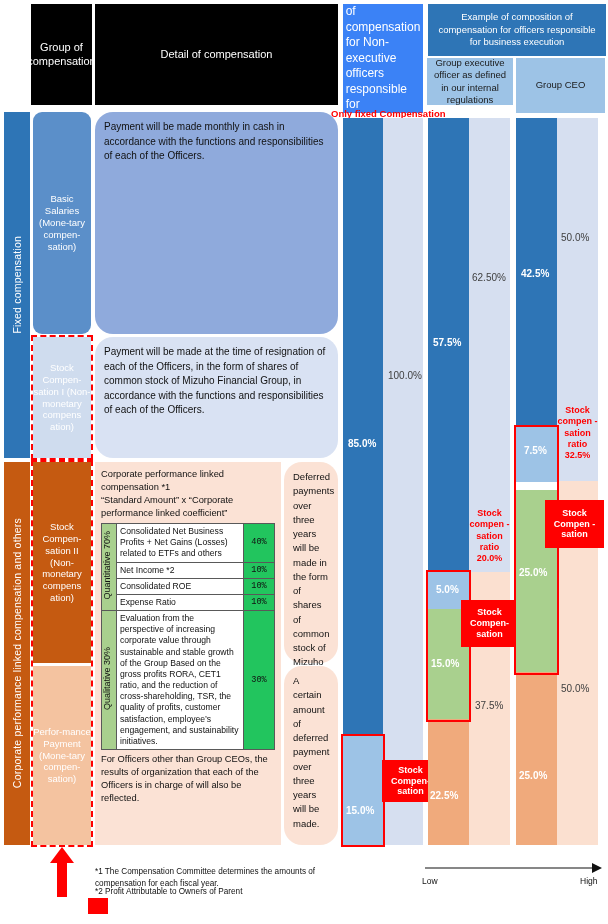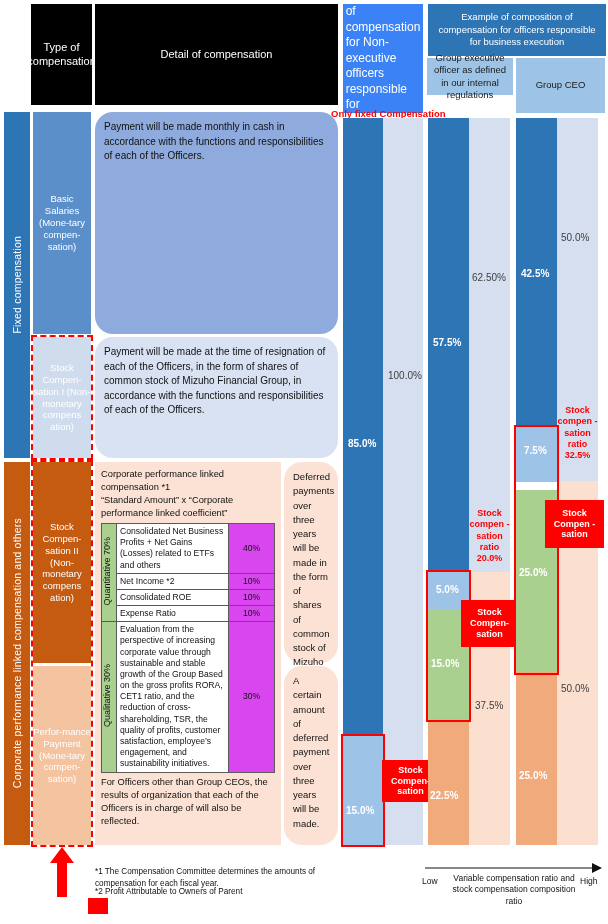--- a/index.html
+++ b/index.html
@@ -64,21 +64,21 @@
   .d-stock1 { background: #d9e2f3; }
   .d-perf   { background: #fbe2d5; }
   .d-def    { background: #fbe2d5; font-size: 9.5px; line-height: 1.5; }
 
   
   .kpi { border-collapse: collapse; width: 100%; font-size: 8.6px; color:#111; }
   .kpi td { border: 1px solid #595959; padding: 2px 3px; line-height:1.3; vertical-align: middle; }
   .kpi .rot { background:#a9d08e; width: 15px; padding:0; }
   .kpi .rot span { writing-mode: vertical-rl; transform: rotate(180deg); display:inline-block; font-size:9px; }
   .kpi .lbl { background:#ffffff; }
-  .kpi .val { background:#d946ef; width: 46px; text-align:center; }
+  .kpi .val { background:#22c55e; width: 31px; text-align:center;font-family:Liberation Mono, monospace; }
 
   
   .bar { position:absolute; }
   .c-darkblue  { background:#2e75b6; }
   .c-lightblue { background:#9dc3e6; }
   .c-paleblue  { background:#d6dff0; }
   .c-green     { background:#a9d08e; }
   .c-orange    { background:#f0aa7c; }
   .c-paleorange{ background:#fbe0d0; }
 
@@ -114,53 +114,53 @@
   .axis-cap { position:absolute; font-size:8.5px; color:#111; text-align:center; line-height:1.35; }
 
   .onlyfixed { position:absolute; color:#ff0000; font-size:9.5px; font-weight:bold; }
 </style>
 </head>
 <body>
 
 <div id="root">
 
   <div class="abs hdr-black" style="left:31px; top:4px; width:61px; height:101px;">
-    <span>Type of compensation</span>
+    <span>Group of compensation</span>
   </div>
 
   <div class="abs hdr-black" style="left:95px; top:4px; width:243px; height:101px;">
     <span>Detail of compensation</span>
   </div>
 
   <div class="abs hdr-gray" style="left:343px; top:4px; width:80px; height:109px; padding:0 4px;">
     <span>Example of composition of compensation for Non-executive officers responsible for management supervision</span>
   </div>
 
   <div class="abs hdr-blue" style="left:428px; top:4px; width:178px; height:52px; padding:0 8px;">
     <span>Example of composition of compensation for officers responsible for business execution</span>
   </div>
 
-  <div class="abs hdr-lblue" style="left:427px; top:58px; width:86px; height:37px; padding:0 4px;">
+  <div class="abs hdr-lblue" style="left:427px; top:58px; width:86px; height:47px; padding:0 4px;">
     <span>Group executive officer as defined in our internal regulations</span>
   </div>
 
   <div class="abs hdr-lblue" style="left:516px; top:58px; width:89px; height:55px; padding:0 4px;">
     <span>Group CEO</span>
   </div>
 
   <div class="onlyfixed" style="left:331px; top:108px;">Only fixed Compensation</div>
 
   <div class="abs vbar vbar-fixed" style="left:4px; top:112px; width:26px; height:346px;">
     <span>Fixed compensation</span>
   </div>
   <div class="abs vbar vbar-perf" style="left:4px; top:462px; width:26px; height:383px;">
     <span>Corporate performance linked compensation and others</span>
   </div>
 
-  <div class="abs typecell t-basic" style="left:33px; top:112px; width:58px; height:222px;">
+  <div class="abs typecell t-basic" style="left:33px; top:112px; width:58px; height:222px;border-radius:9px;">
     <span>Basic Salaries (Mone-tary compen-sation)</span>
   </div>
   <div class="abs typecell t-stock1" style="left:33px; top:337px; width:58px; height:121px;">
     <span>Stock Compen-sation I (Non-monetary compens ation)</span>
   </div>
   <div class="abs typecell t-stock2" style="left:33px; top:462px; width:58px; height:201px;">
     <span>Stock Compen-sation II (Non-monetary compens ation)</span>
   </div>
   <div class="abs typecell t-perf" style="left:33px; top:666px; width:58px; height:179px;">
     <span>Perfor-mance Payment (Mone-tary compen-sation)</span>
@@ -292,21 +292,20 @@
   <div class="redtag" style="left:545px; top:500px; width:59px; height:48px;">
     <span>Stock Compen -sation</span>
   </div>
 
   <svg class="abs" style="left:424px; top:862px;" width="178" height="12" viewBox="0 0 178 12">
     <line x1="1" y1="6" x2="168" y2="6" stroke="#111" stroke-width="1.2"></line>
     <polygon points="168,1 178,6 168,11" fill="#111"></polygon>
   </svg>
   <div class="axis-lbl" style="left:422px; top:876px;">Low</div>
   <div class="axis-lbl" style="left:580px; top:876px;">High</div>
-  <div class="axis-cap" style="left:450px; top:873px; width:128px;">Variable compensation ratio and stock compensation composition ratio</div>
 
   <div class="footnote" style="left:95px; top:866px; width:240px;">*1 The Compensation Committee determines the amounts of compensation for each fiscal year.</div>
   <div class="footnote" style="left:95px; top:886px; width:240px;">*2 Profit Attributable to Owners of Parent</div>
 
   <svg class="abs" style="left:50px; top:847px;" width="24" height="50" viewBox="0 0 24 50">
     <polygon points="12,0 24,16 17,16 17,50 7,50 7,16 0,16" fill="#ff0000"></polygon>
   </svg>
   <div class="malus-swatch" style="left:88px; top:898px; width:20px; height:16px;"></div>
   <div class="malus" style="left:113px; top:948px;margin-left:12px;">Subject to malus and clawback</div>
 

